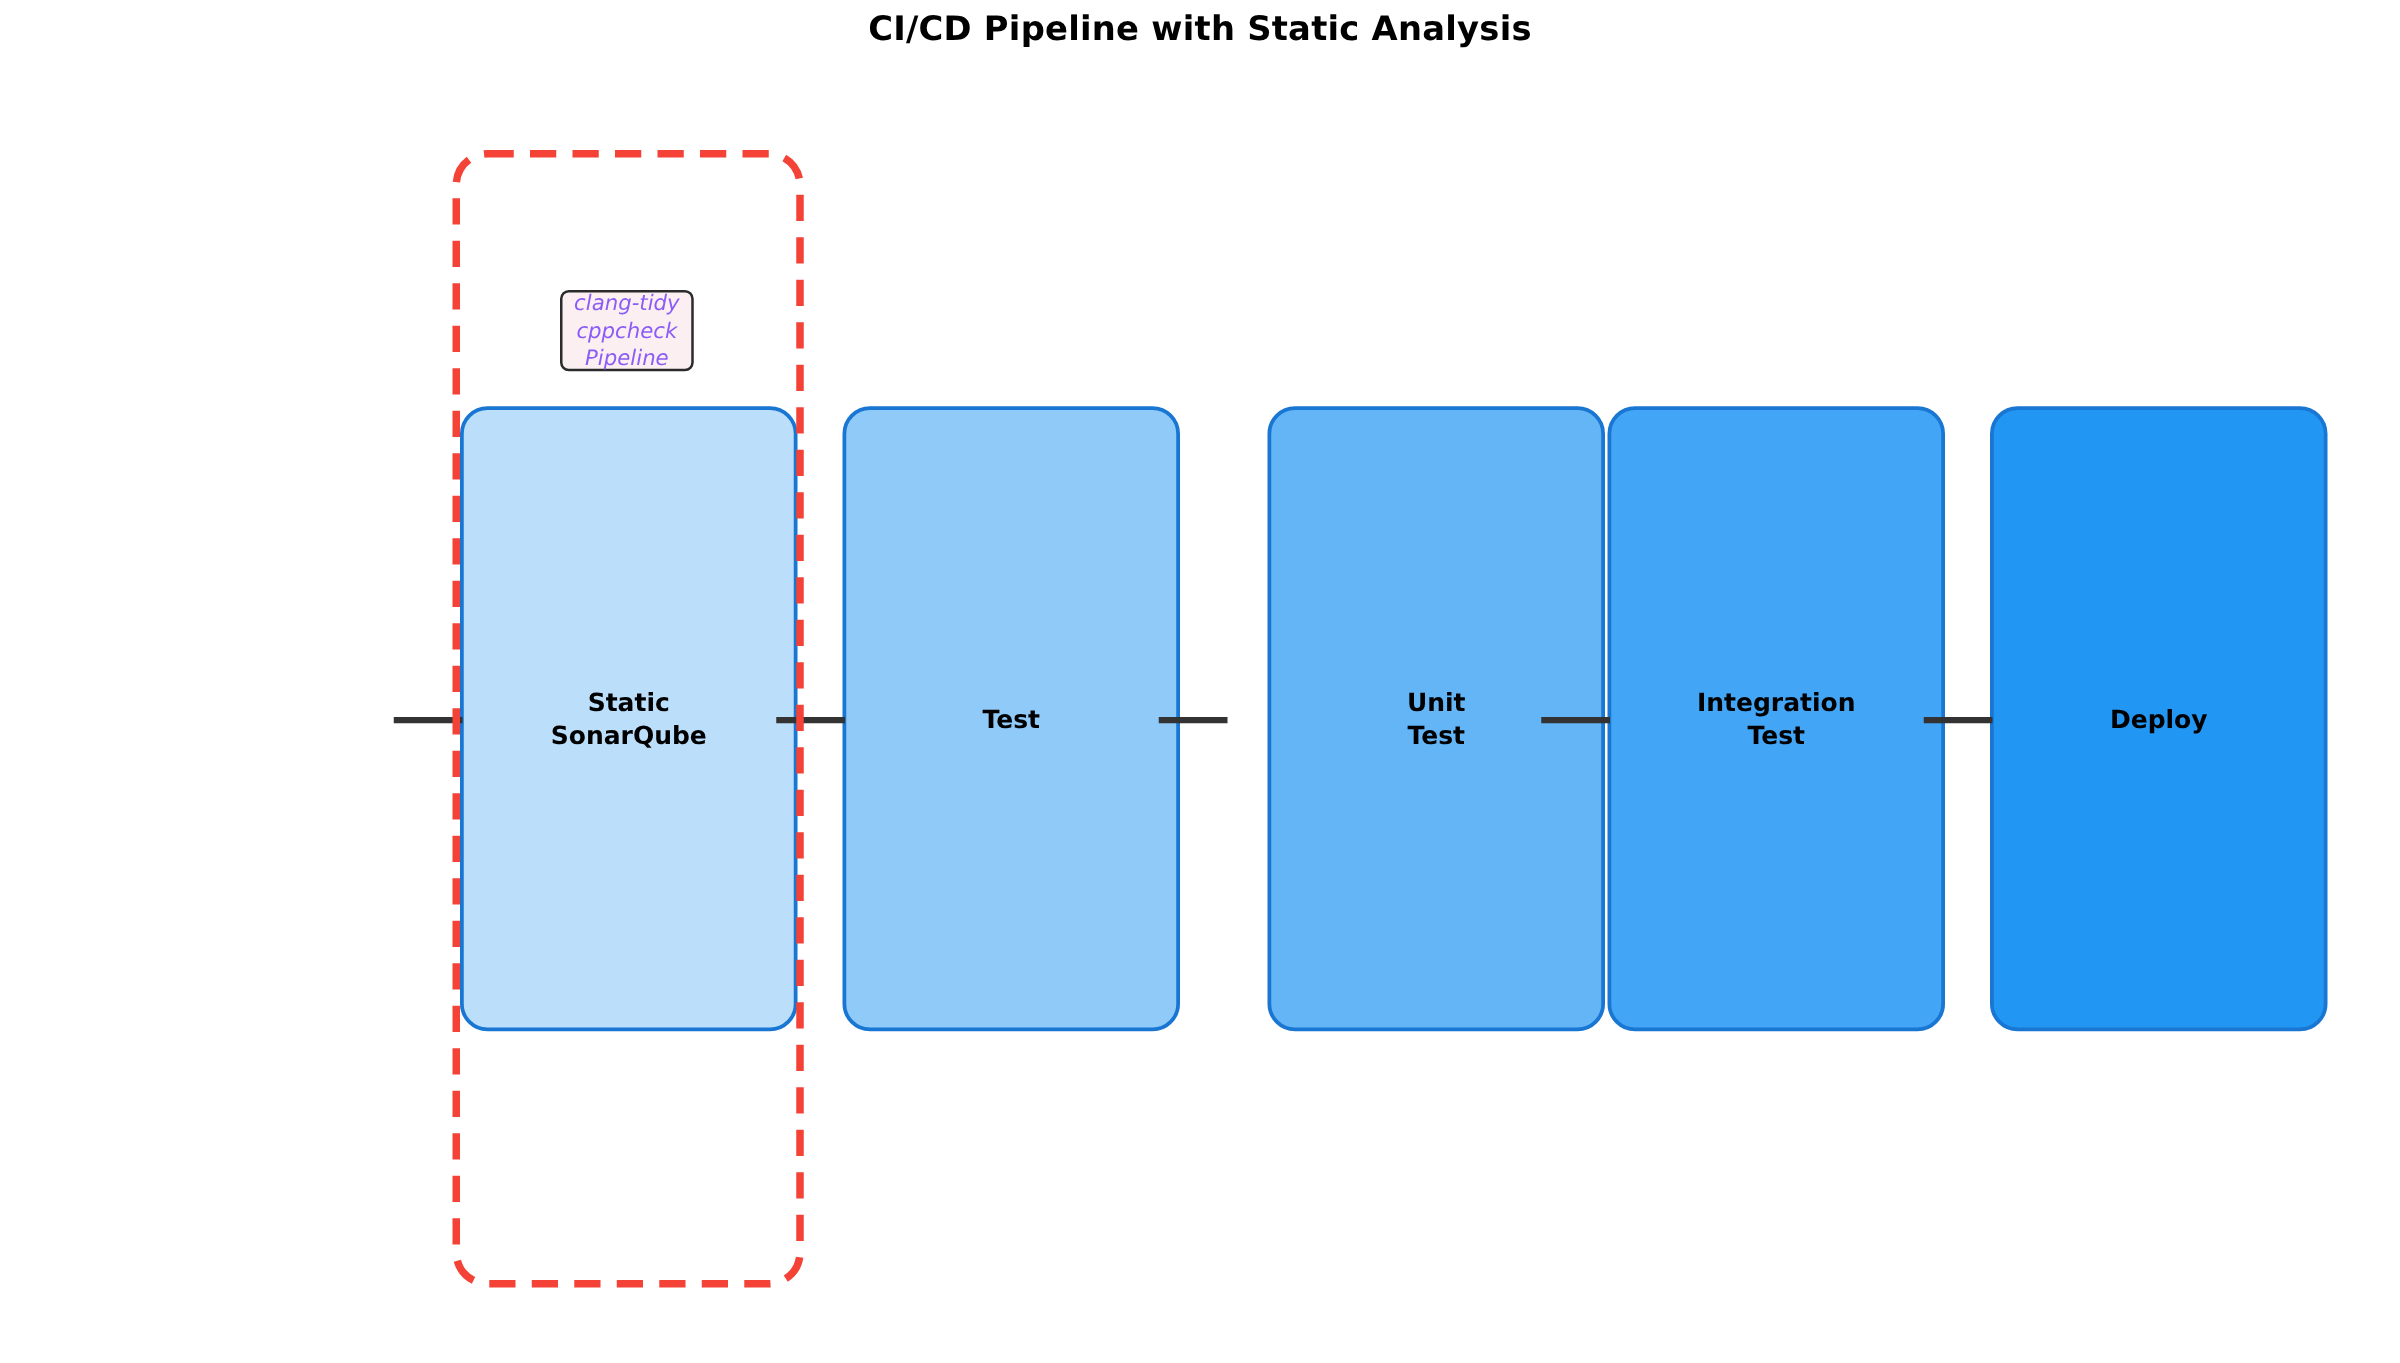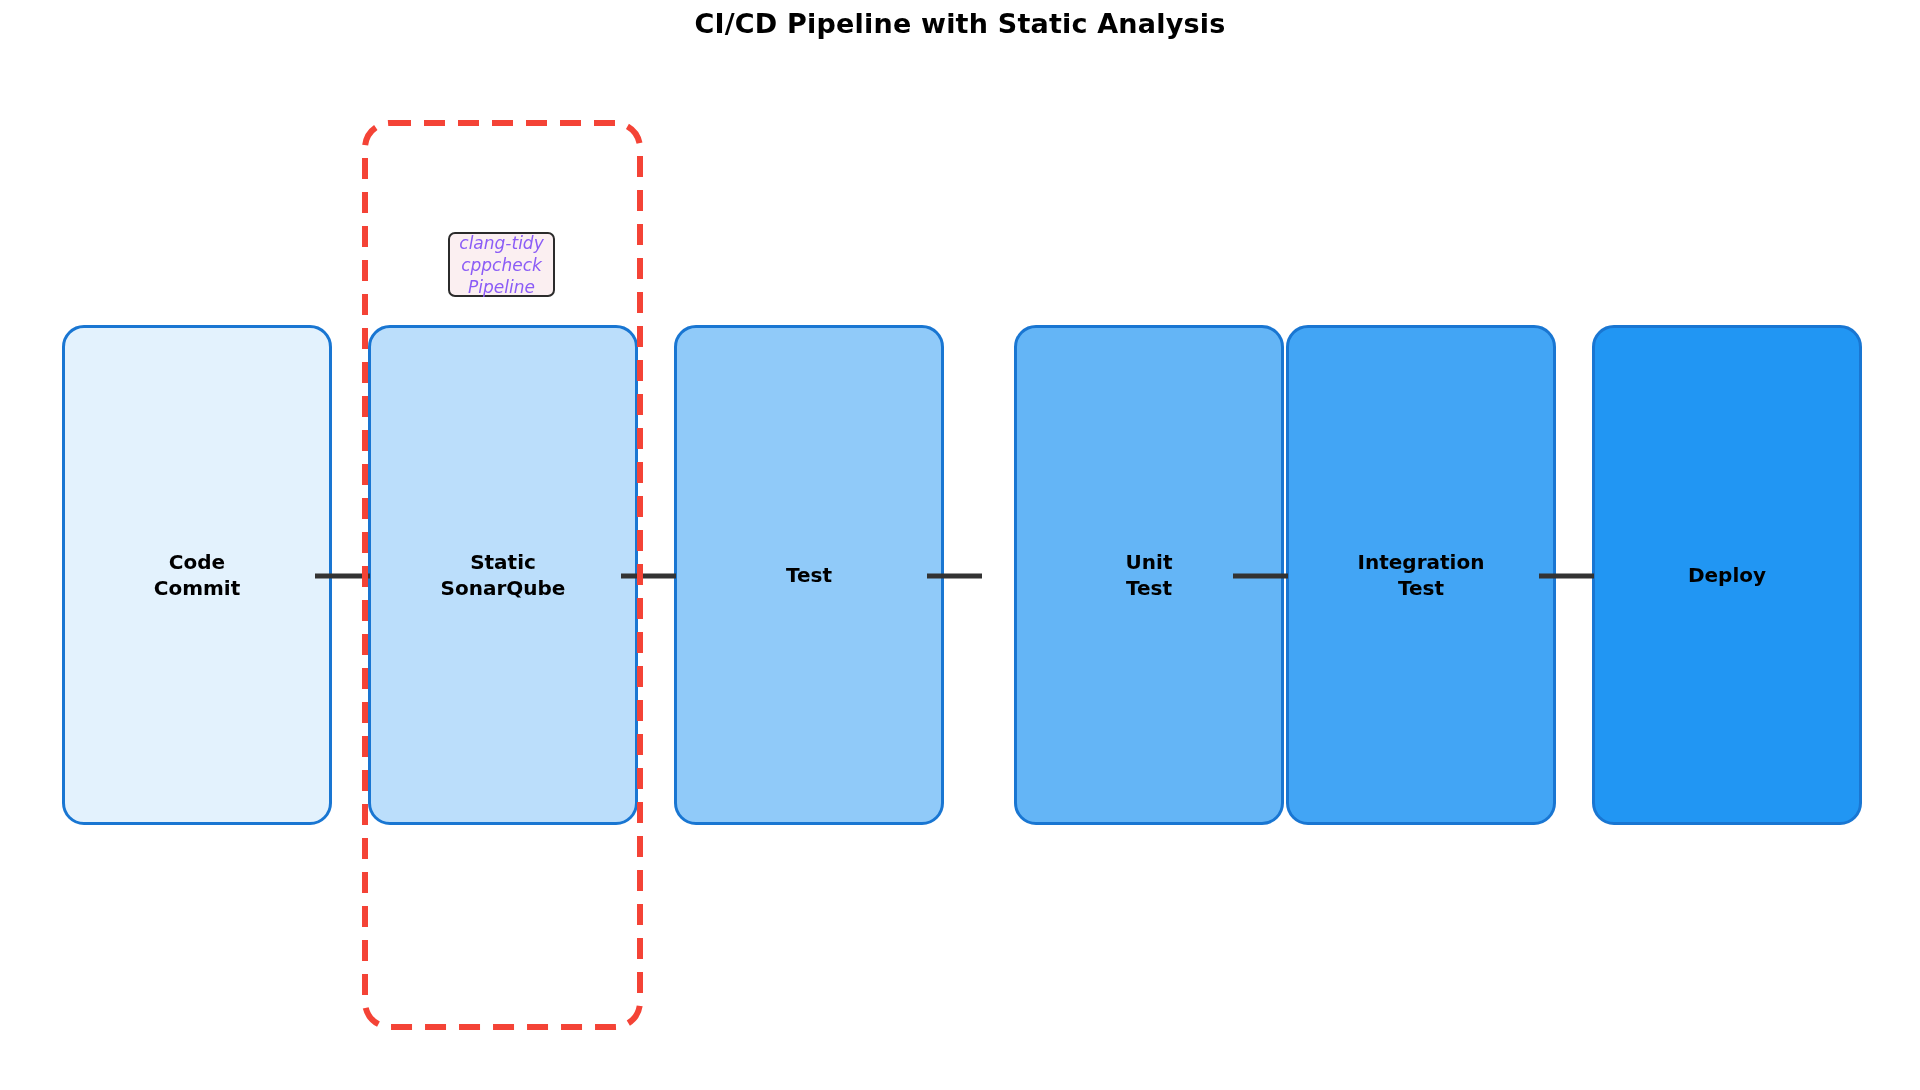--- a/index.html
+++ b/index.html
@@ -30,24 +30,20 @@
     font-style:italic;font-size:17px;line-height:22px;color:#8b5cf6;z-index:4;margin-top:12px;
   }
 </style>
 </head>
 <body>
 
 <div class="canvas">
 
   <div class="title">CI/CD Pipeline with Static Analysis</div>
 
-  <div class="stage s0" style="background-color: rgb(227, 242, 253);">
-    <span class="label">Code
-Commit</span>
-  </div>
   <div class="stage s1" style="background-color: rgb(187, 222, 251);">
     <span class="label">Static
 SonarQube</span>
   </div>
   <div class="stage s2" style="background-color: rgb(144, 202, 249);">
     <span class="label">Test</span>
   </div>
   <div class="stage s3" style="background-color: rgb(100, 181, 246); margin-left: 34px;">
     <span class="label">Unit
 Test</span>

